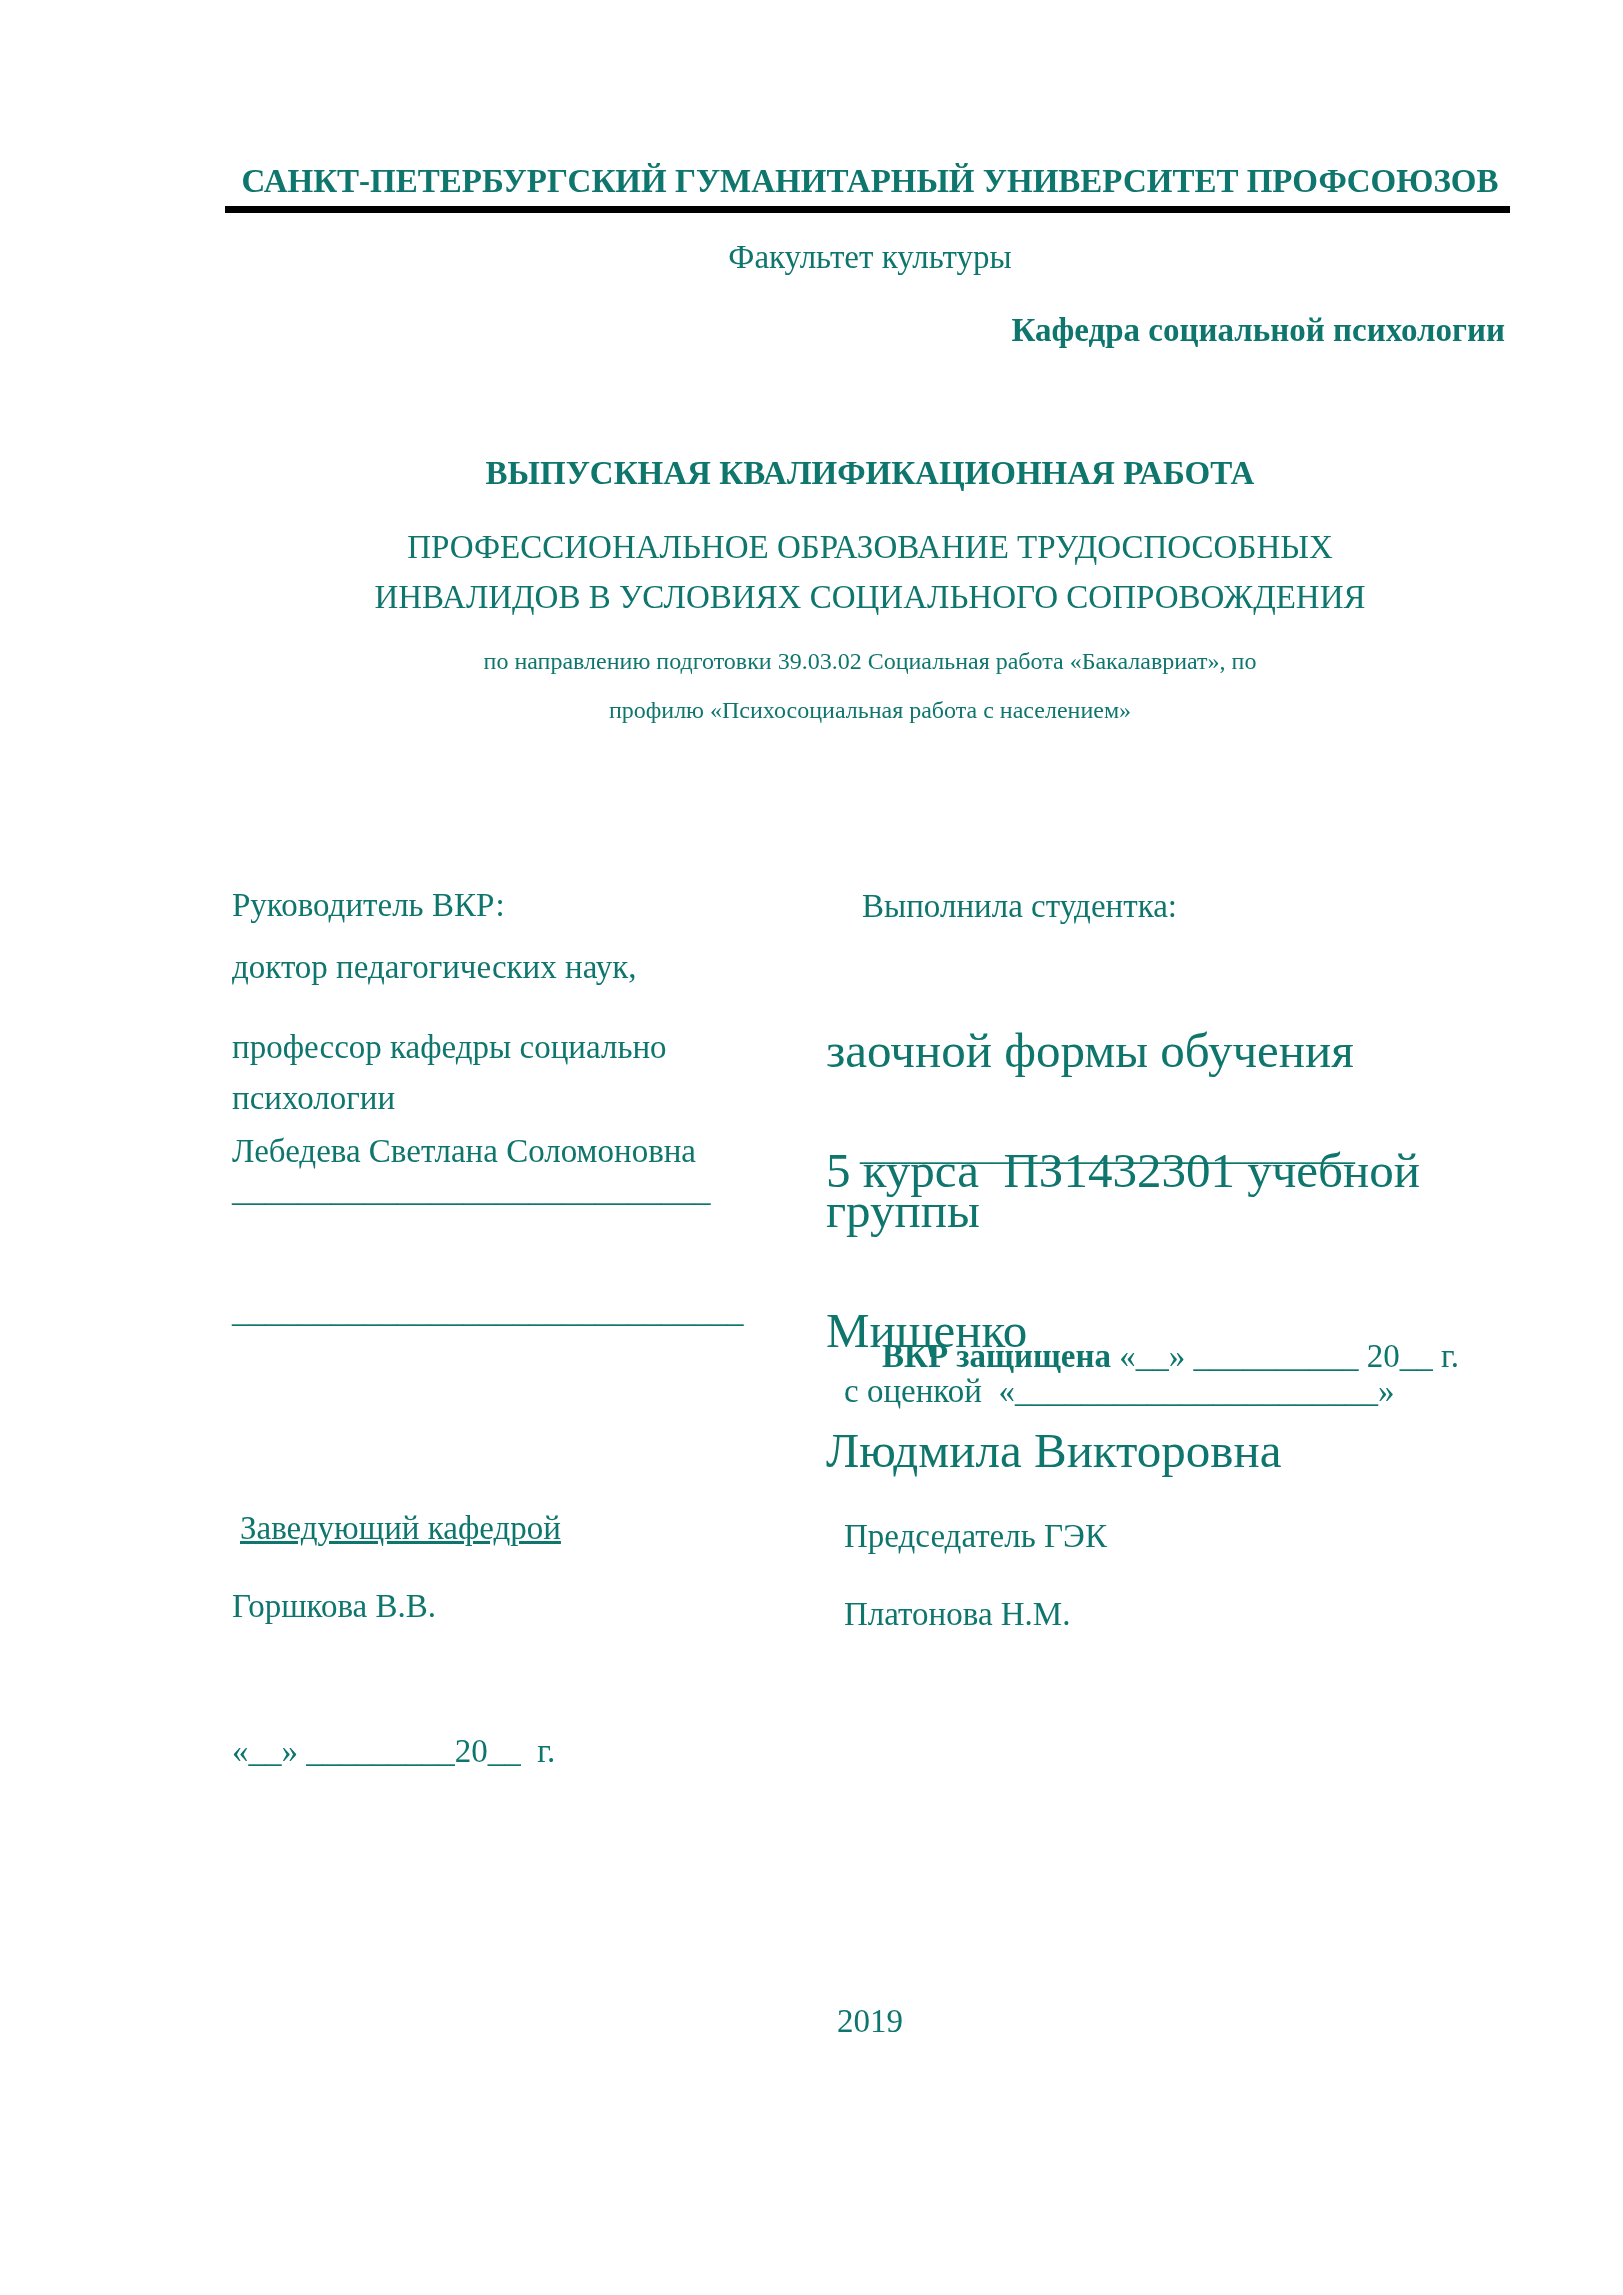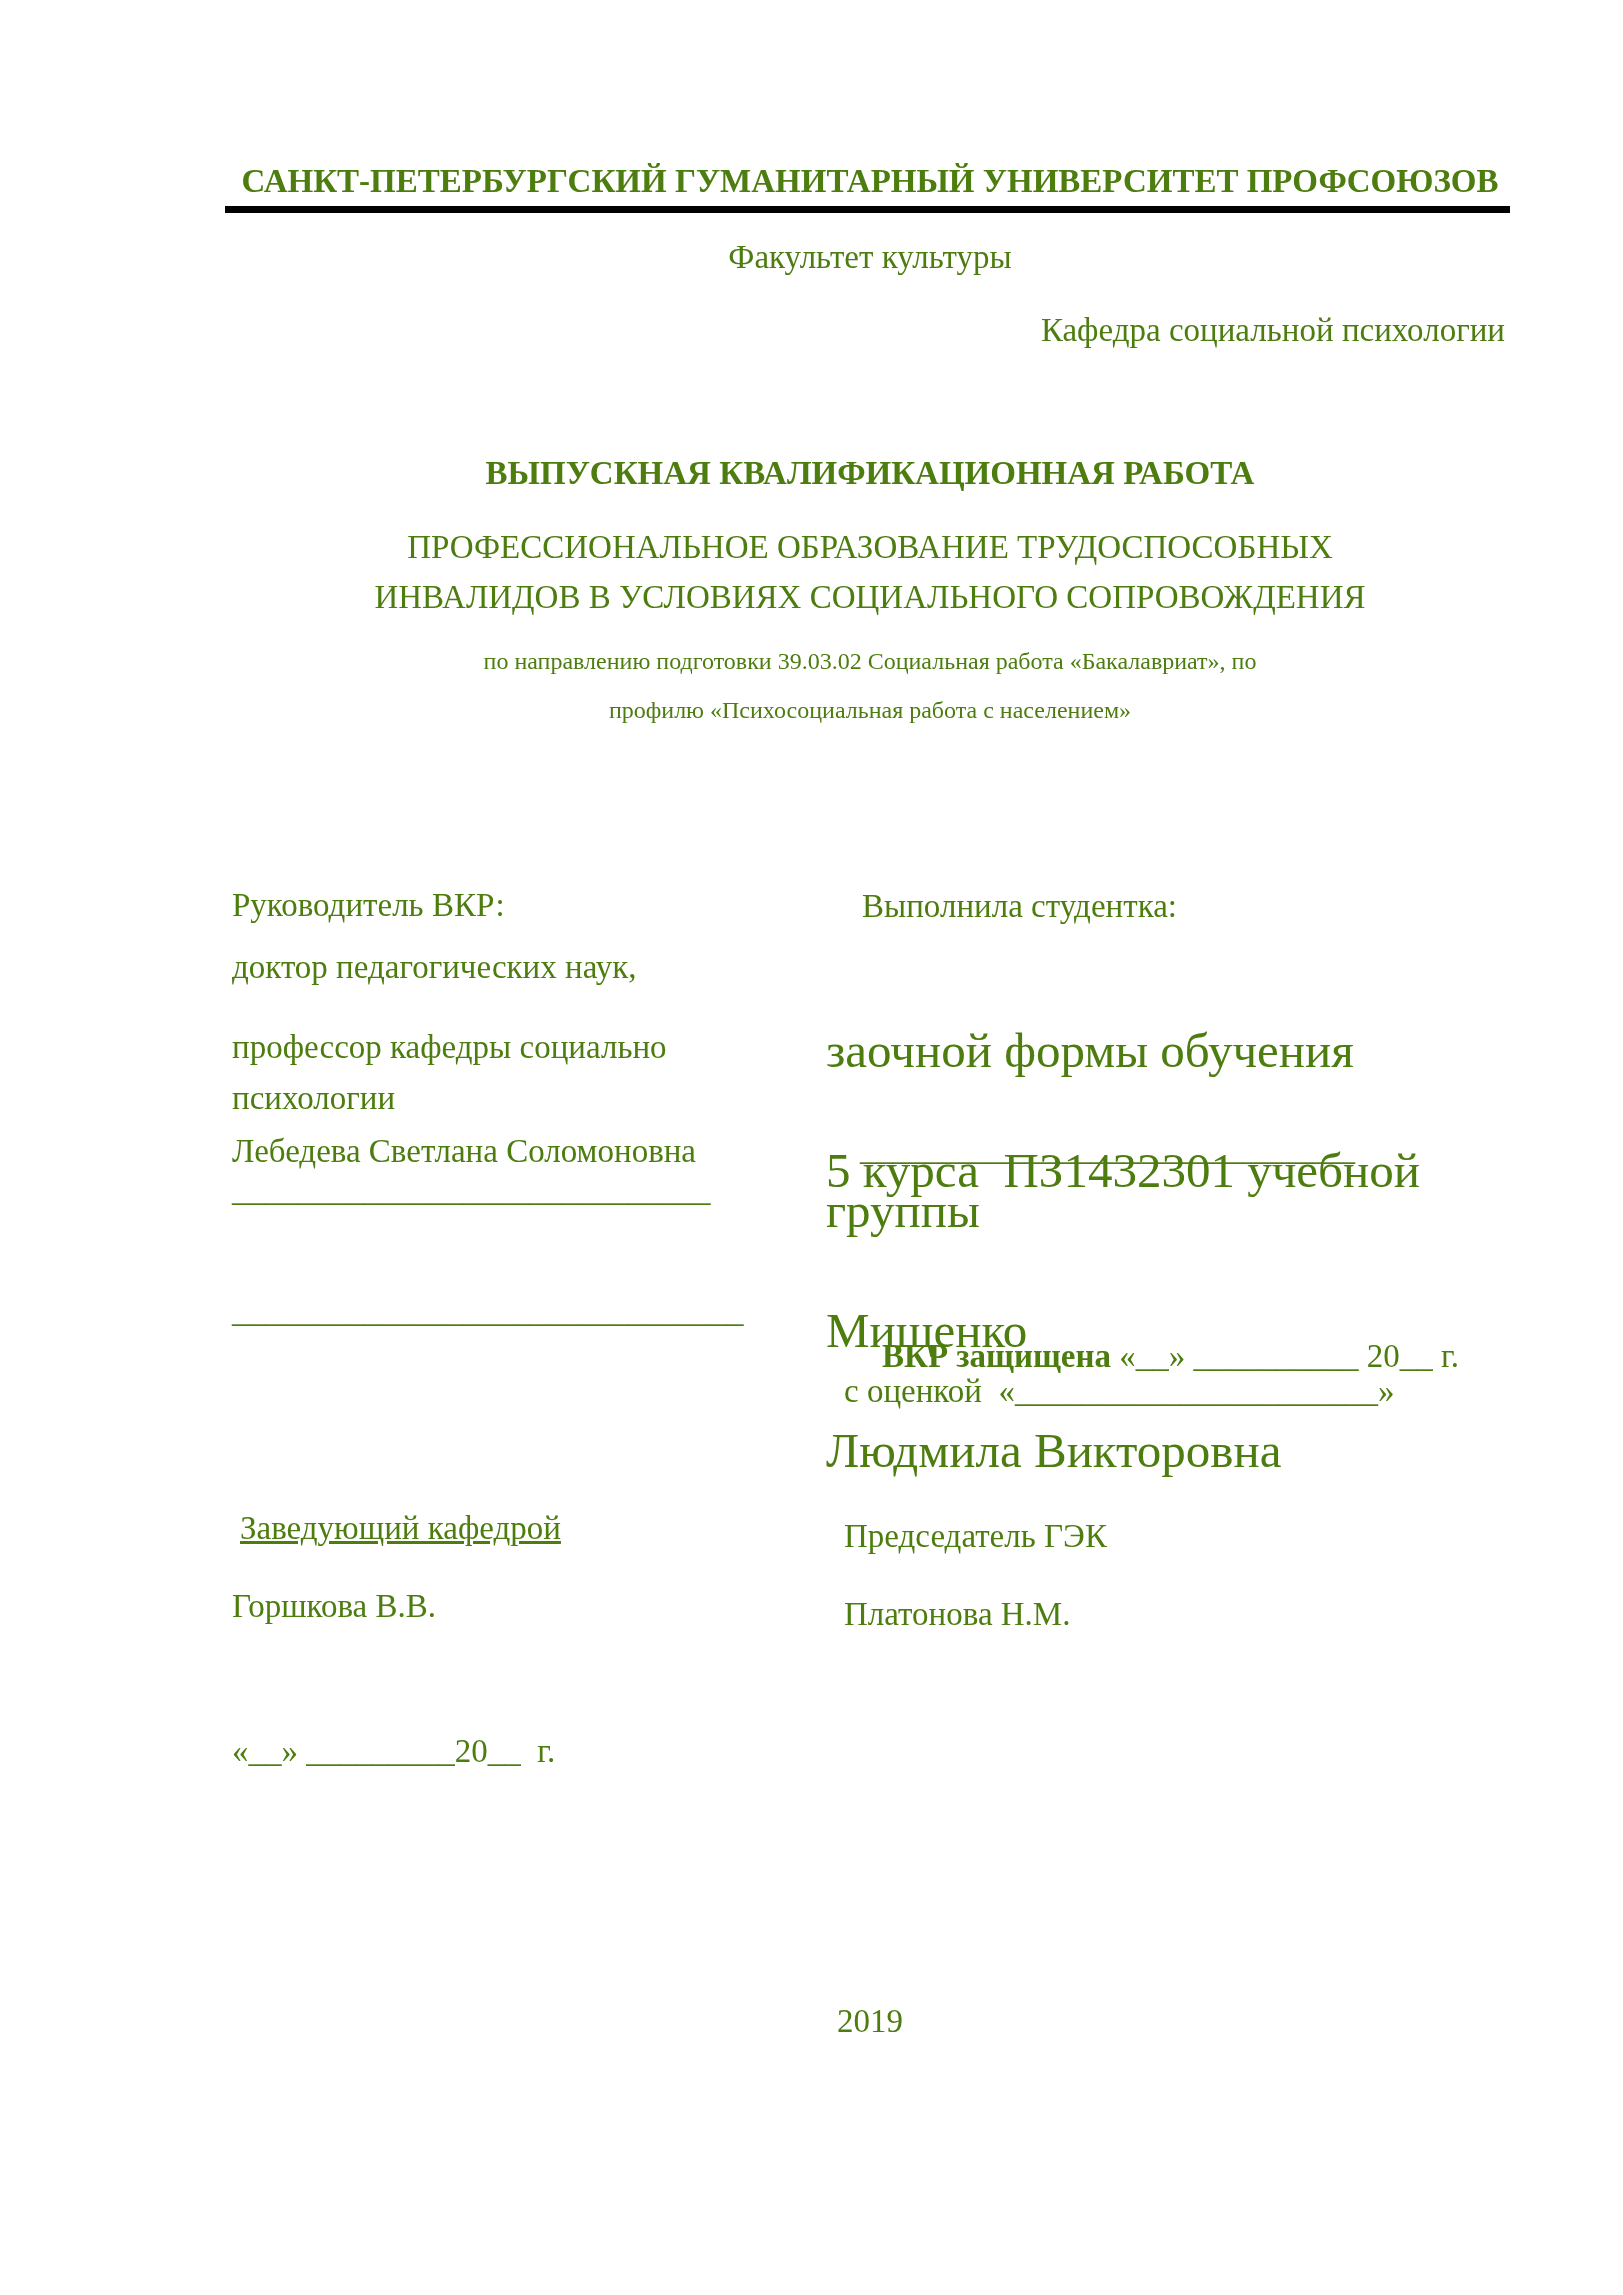--- a/index.html
+++ b/index.html
@@ -7,21 +7,21 @@
     padding: 0;
     background: #e8e8e8;
   }
   .page {
     position: relative;
     width: 1623px;
     height: 2295px;
     margin: 0 auto;
     background: #ffffff;
     font-family: "Liberation Serif", "DejaVu Serif", serif;
-    color: #4d7c0f;
+    color: #0f766e;
     overflow: hidden;
   }
   .abs { position: absolute; white-space: pre-wrap; }
   .content-center {
     left: 232px;
     width: 1276px;
     text-align: center;
   }
   .t48 { font-size: 33px; line-height: 1.2; }
   .t46 { font-size: 24px; line-height: 1.2; }
@@ -39,20 +39,21 @@
     width: 1285px;
     height: 7px;
     background: #000000;
   }
   .faculty   { top: 238px; }
   .department {
     left: 232px;
     top: 311px;
     width: 1273px;
     text-align: right;
+    font-weight: bold;
   }
   .work-type { top: 454px; }
   .title-1   { top: 528px; }
   .title-2   { top: 578px; }
   .program-1 { top: 647px; }
   .program-2 { top: 696px; }
 
   .sup-label { left: 232px; top: 886px; }
   .sup-degree { left: 232px; top: 948px; }
   .sup-pos1  { left: 232px; top: 1028px; }

